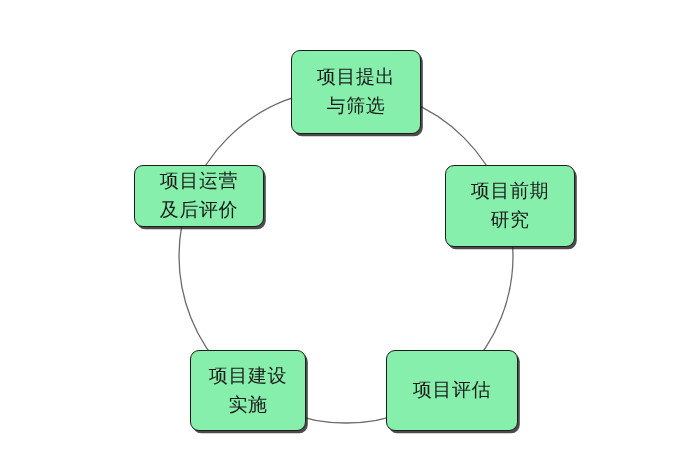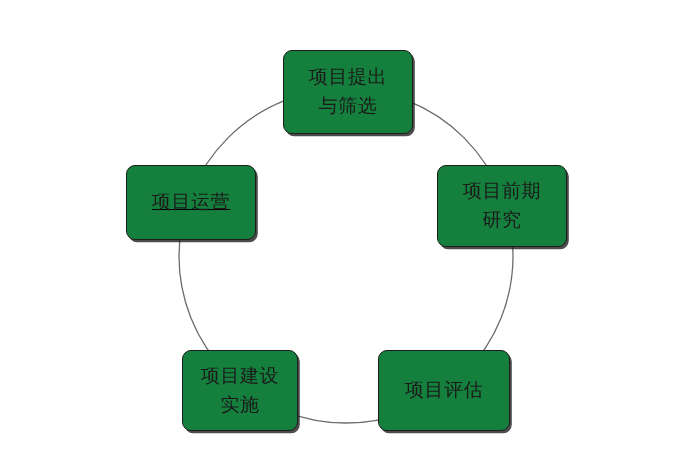--- a/index.html
+++ b/index.html
@@ -20,44 +20,45 @@
   #cycle-svg {
     position: absolute;
     left: 0;
     top: 0;
     width: 700px;
     height: 456px;
   }
   .node {
     position: absolute;
     box-sizing: border-box;
-    background: #15803d;
+    background: #86efac;
     border: 1.6px solid #1d1d1d;
     border-radius: 9px;
     display: flex;
     flex-direction: column;
     align-items: center;
     justify-content: center;
     box-shadow: 2.2px 2.6px 0 -0.4px rgba(25,25,25,0.78);
     z-index: 5;
+    margin-left: 8px;
   }
   .node-line {
     color: #1a1a1a;
     font-size: 19px;
     line-height: 1.52;
     letter-spacing: 0.6px;
     white-space: nowrap;
     text-align: center;
   }
   
   #node-proposal    { left: 283px; top: 50px;  width: 130px; height: 84px; }
   #node-preresearch { left: 437px; top: 165px; width: 130px; height: 82px; }
   #node-evaluation  { left: 378px; top: 350px; width: 132px; height: 81px; align-items: center; }
   #node-construction{ left: 182px; top: 350px; width: 116px; height: 81px; }
-  #node-operation   { left: 126px; top: 165px; width: 130px; height: 75px; text-decoration: underline; }
+  #node-operation   { left: 126px; top: 165px; width: 130px; height: 62px; }
 </style>
 </head>
 <body>
 
 <div id="canvas">
 
   <svg id="cycle-svg" viewBox="0 0 700 456" xmlns="http://www.w3.org/2000/svg">
     <circle cx="346" cy="256" r="167" fill="none" stroke="#6b6b6b" stroke-width="1.3"></circle>
   </svg>
 
@@ -75,15 +76,16 @@
     <div class="node-line">项目评估</div>
   </div>
 
   <div class="node" id="node-construction">
     <div class="node-line">项目建设</div>
     <div class="node-line">实施</div>
   </div>
 
   <div class="node" id="node-operation">
     <div class="node-line">项目运营</div>
+    <div class="node-line">及后评价</div>
   </div>
 
 </div>
 
 </body></html>

